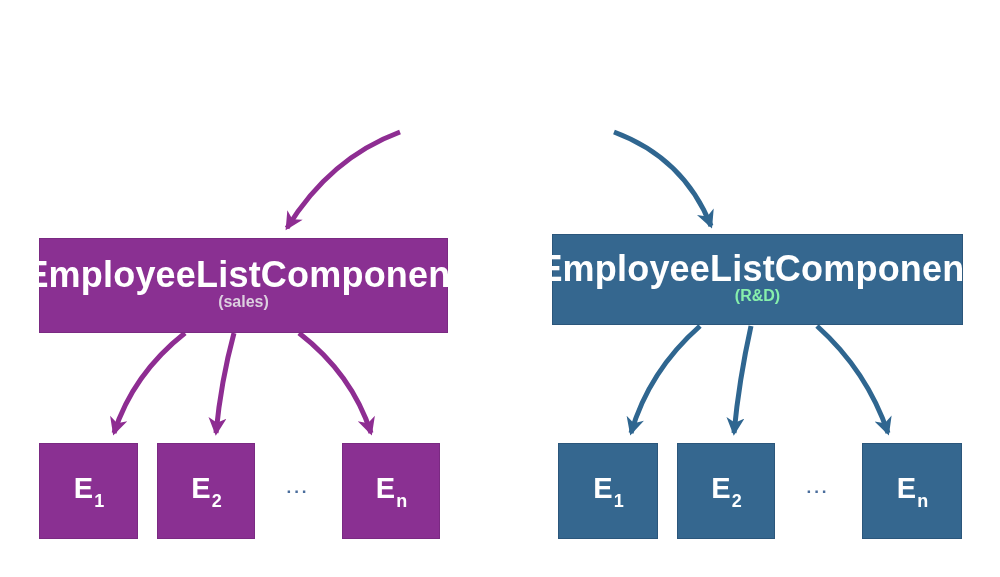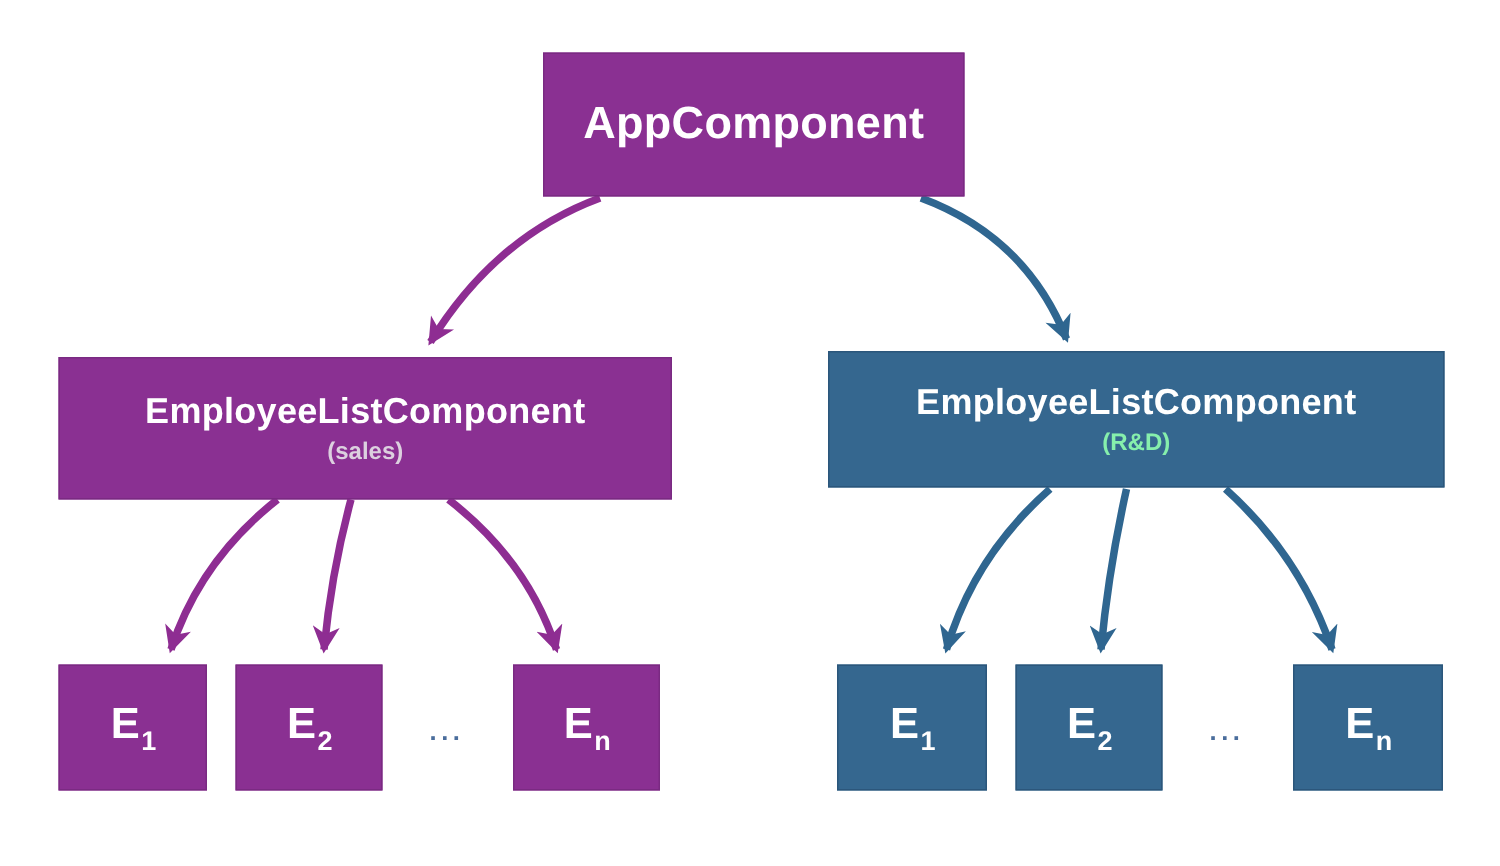--- a/index.html
+++ b/index.html
@@ -17,24 +17,24 @@
     box-sizing:border-box;
     color:#ffffff;
     font-weight:bold;
     text-align:center;
   }
   .purple{background:#8a3092;border:1px solid #7a2a82;}
   .blue{background:#35678f;border:1.5px solid #2b567b;}
   .root-box{left:362px;top:35px;width:281px;height:96px;font-size:30px;letter-spacing:0.2px;}
   .elc-left{left:39px;top:238px;width:409px;height:95px;}
   .elc-right{left:552px;top:234px;width:411px;height:91px;}
-  .elc-title{font-size:24px;line-height:32px;letter-spacing:0.2px;}
+  .elc-title{font-size:36px;line-height:32px;letter-spacing:0.2px;}
   .elc-subtitle{font-size:16px;line-height:22px;color:#dcd0df;font-weight:bold;}
   .elc-right .elc-subtitle{color:#86efac;}
-  .ebox{width:99px;height:84px;font-size:29px;}
+  .ebox{width:99px;height:96px;font-size:29px;}
   .e-l1{left:39px;top:443px;}
   .e-l2{left:157px;top:443px;width:98px;}
   .e-ln{left:342px;top:443px;width:98px;}
   .e-r1{left:558px;top:443px;width:100px;}
   .e-r2{left:677px;top:443px;width:98px;}
   .e-rn{left:862px;top:443px;width:100px;}
   .elabel sub{font-size:18px;position:relative;bottom:-2px;left:1px;}
   .ellipsis{
     position:absolute;
     width:60px;top:478px;
@@ -66,23 +66,20 @@
 
     <path d="M 185 333 Q 133 374 114 433" stroke="#8e2d92" stroke-width="5" fill="none" marker-end="url(#head-purple)"></path>
     <path d="M 234 333 Q 221 381 216 433" stroke="#8e2d92" stroke-width="5" fill="none" marker-end="url(#head-purple)"></path>
     <path d="M 299 333 Q 352 374 371 433" stroke="#8e2d92" stroke-width="5" fill="none" marker-end="url(#head-purple)"></path>
 
     <path d="M 700 326 Q 649 371 631 433" stroke="#2f6690" stroke-width="5" fill="none" marker-end="url(#head-blue)"></path>
     <path d="M 751 326 Q 739 380 734 433" stroke="#2f6690" stroke-width="5" fill="none" marker-end="url(#head-blue)"></path>
     <path d="M 817 326 Q 867 371 888 433" stroke="#2f6690" stroke-width="5" fill="none" marker-end="url(#head-blue)"></path>
   </svg>
 
-  <div class="box purple root-box">
-    <span>AppComponent</span>
-  </div>
 
   <div class="box purple elc-left">
     <span class="elc-title">EmployeeListComponent</span>
     <span class="elc-subtitle">(sales)</span>
   </div>
 
   <div class="box blue elc-right">
     <span class="elc-title">EmployeeListComponent</span>
     <span class="elc-subtitle">(R&amp;D)</span>
   </div>

